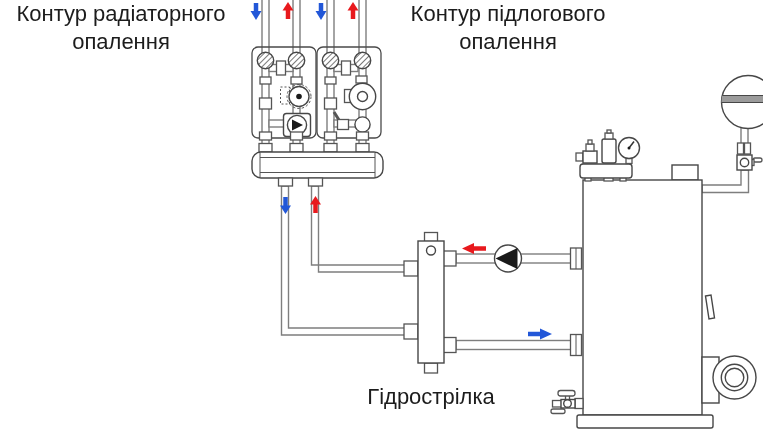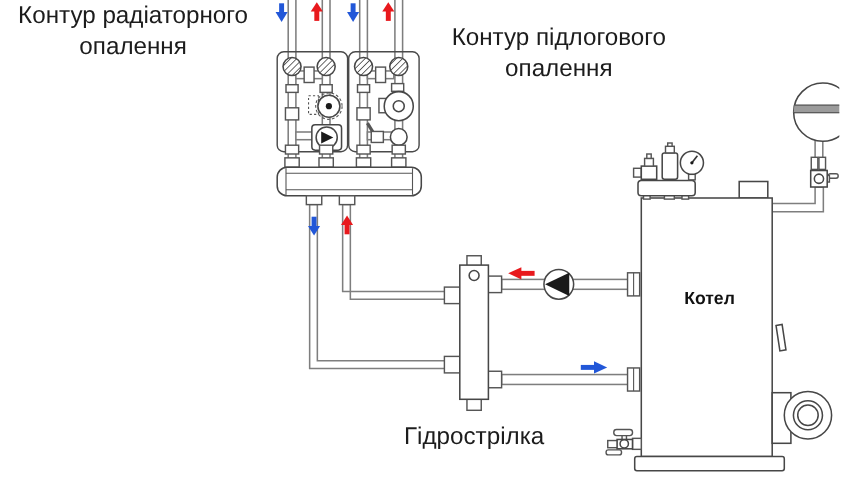--- a/index.html
+++ b/index.html
@@ -3,21 +3,21 @@
 <meta charset="utf-8">
 <style>
   html,body{margin:0;padding:0;background:#fff;}
   .canvas{
     position:relative;width:763px;height:439px;background:#fff;overflow:hidden;
     font-family:"Liberation Sans",sans-serif;
   }
   .canvas svg{position:absolute;left:0;top:0;}
   .lbl{position:absolute;color:#1c1c1c;text-align:center;line-height:28px;font-size:22px;}
   .lbl-rad{left:0;top:2;width:242px;}
-  .lbl-floor{left:390;top:2;width:236px;left:390px;margin-top:20px;}
+  .lbl-floor{left:390;top:2;width:236px;left:390px;}
   .lbl-boiler{left:595px;top:262px;width:100px;font-size:16px;font-weight:700;line-height:20px;color:#111;}
   .lbl-sep{left:331px;top:381px;width:200px;font-size:22px;line-height:32px;}
   
   .comp{fill:#fff;stroke:#474747;stroke-width:1.4;}
   .pipe{fill:#fff;stroke:#7e7e7e;stroke-width:1.4;}
   .fit{fill:#fff;stroke:#555;stroke-width:1.3;}
   .thin{stroke:#555;stroke-width:1;fill:none;}
   .dk{fill:#1a1a1a;stroke:none;}
 </style>
 </head>
@@ -224,17 +224,16 @@
 <div class="lbl lbl-rad">
   <span>Контур радіаторного</span><br>
   <span>опалення</span>
 </div>
 
 <div class="lbl lbl-floor">
   <span>Контур підлогового</span><br>
   <span>опалення</span>
 </div>
 
-<div class="lbl lbl-boiler">Котел</div>
 
 <div class="lbl lbl-sep">Гідрострілка</div>
 
 </div>
 
 </body></html>

